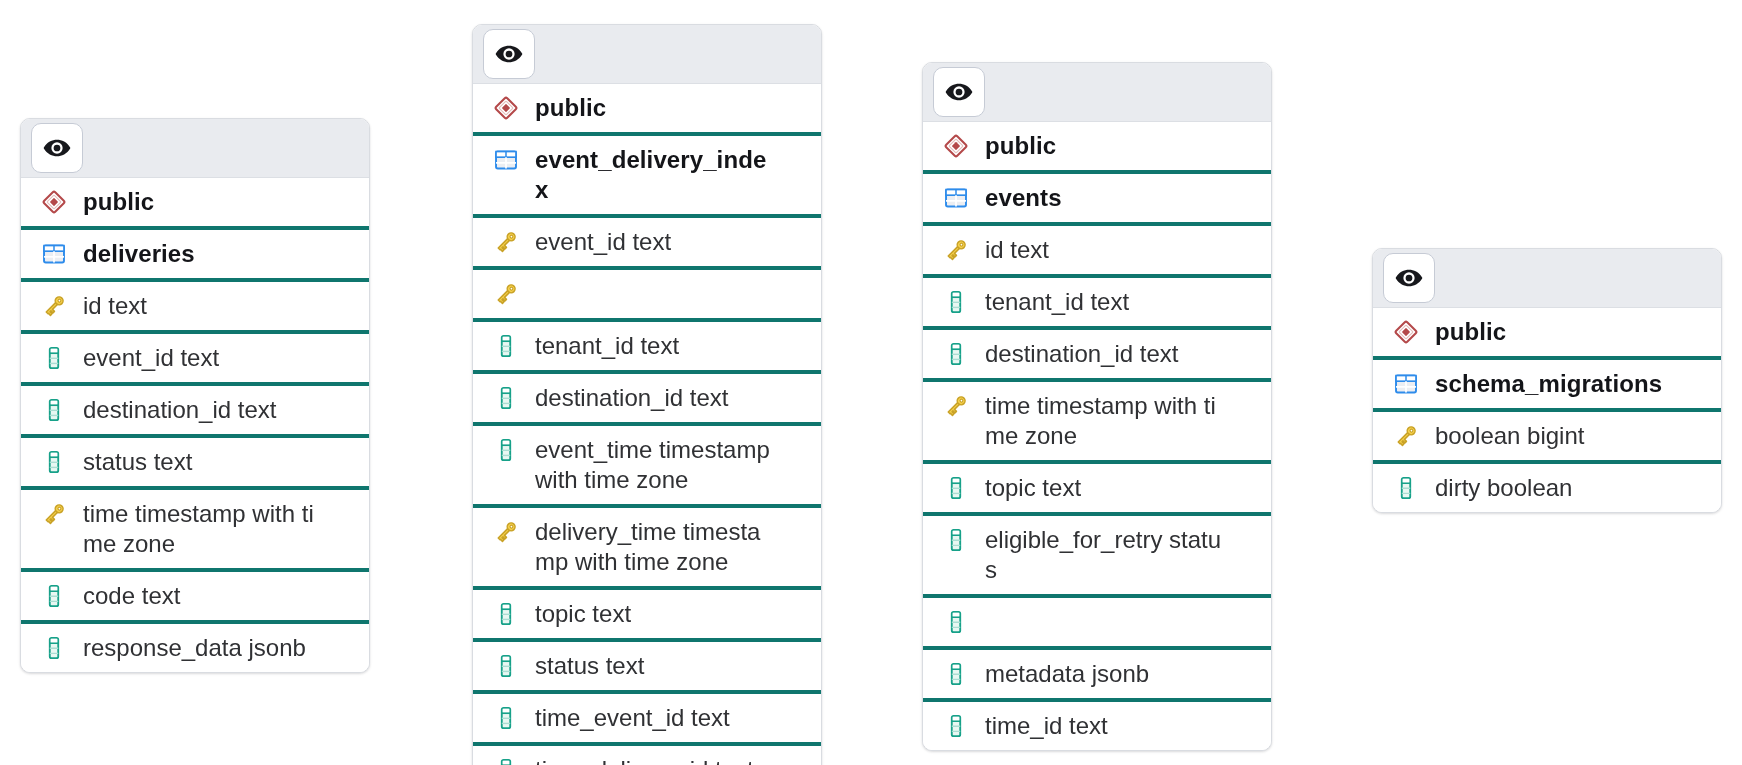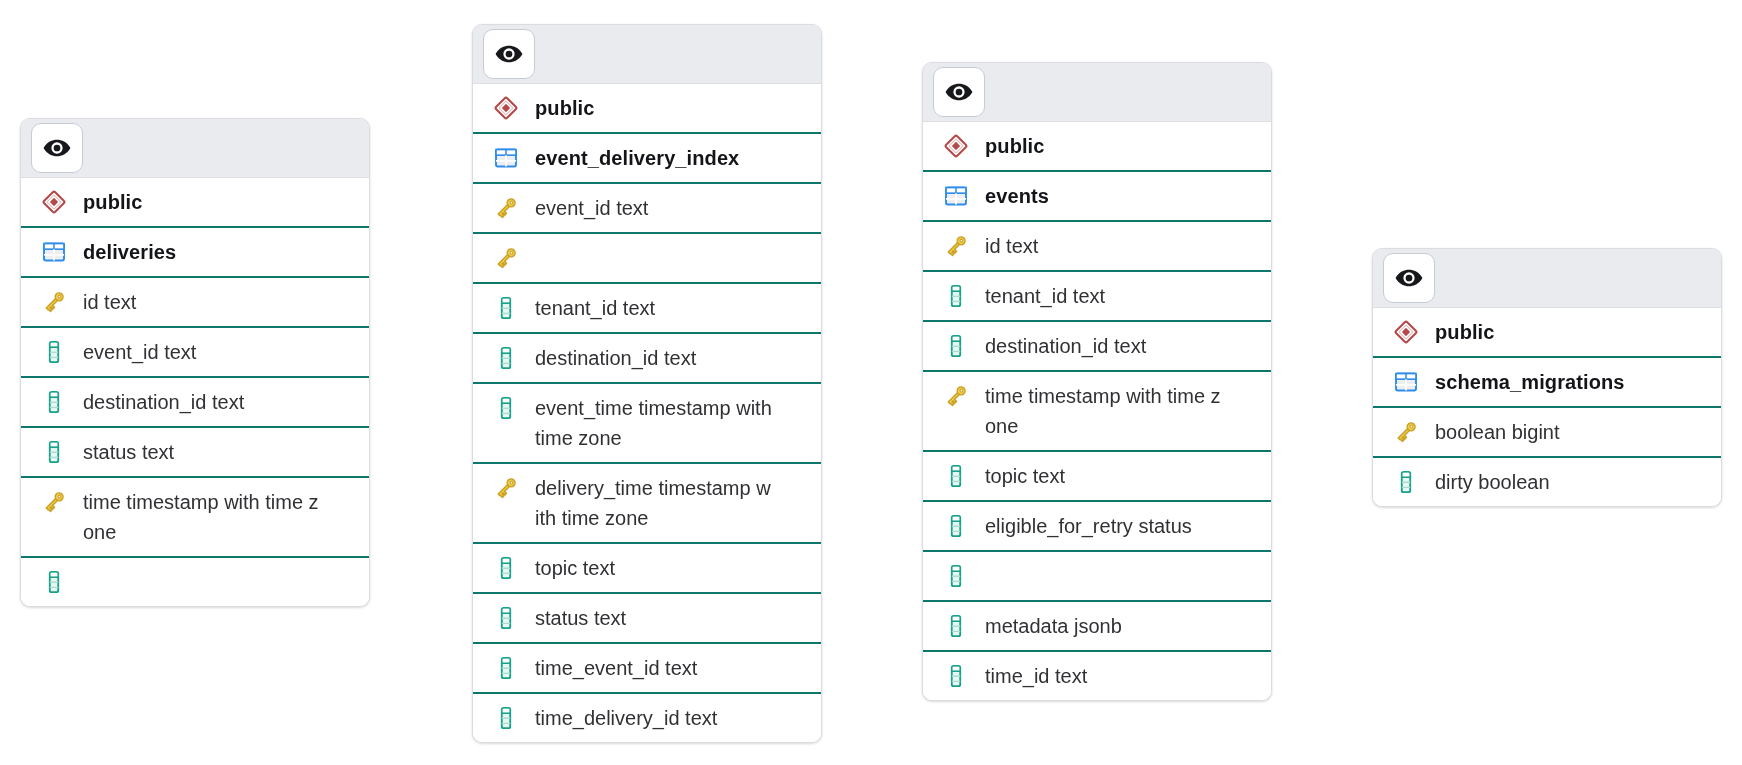--- a/index.html
+++ b/index.html
@@ -36,29 +36,29 @@
     padding:0;cursor:pointer;
   }
   .eye-btn svg{width:32px;height:26px;display:block;}
   .row{
     display:flex;
     align-items:flex-start;
     padding:9px 12px 9px 16px;
     min-height:30px;
     background:#ffffff;
   }
-  .row + .row{border-top:2px solid #0f766e;}
+  .row + .row{border-top:4px solid #0f766e;}
   .icon{
     width:26px;height:26px;
     flex:0 0 26px;
     margin:2px 16px 0 4px;
     display:block;
   }
   .label{
-    font-size:20px;
+    font-size:24px;
     line-height:30px;
     color:#303134;
     width:237px;
     word-break:break-all;
   }
   .bold .label{
     font-weight:700;
     color:#141519;
     letter-spacing:0.1px;
   }
@@ -154,20 +154,27 @@
     <div class="row">
       <svg class="icon">
           <use href="#i-key"></use>
         </svg>
       <span class="label">time timestamp with time zone</span>
     </div>
     <div class="row">
       <svg class="icon">
           <use href="#i-col"></use>
         </svg>
+      <span class="label">code text</span>
+    </div>
+    <div class="row">
+      <svg class="icon">
+          <use href="#i-col"></use>
+        </svg>
+      <span class="label">response_data jsonb</span>
     </div>
   </div>
 
   <div class="card" style="left: 472px; top: 24px; width: 350px;">
     <div class="card-header">
       <button class="eye-btn">
         <svg>
             <use href="#i-eye"></use>
           </svg>
       </button>

